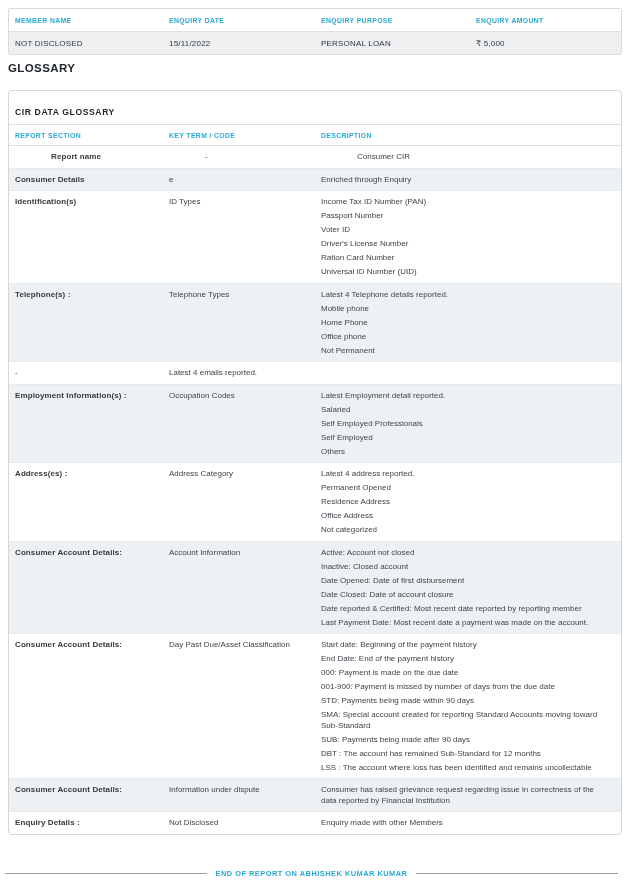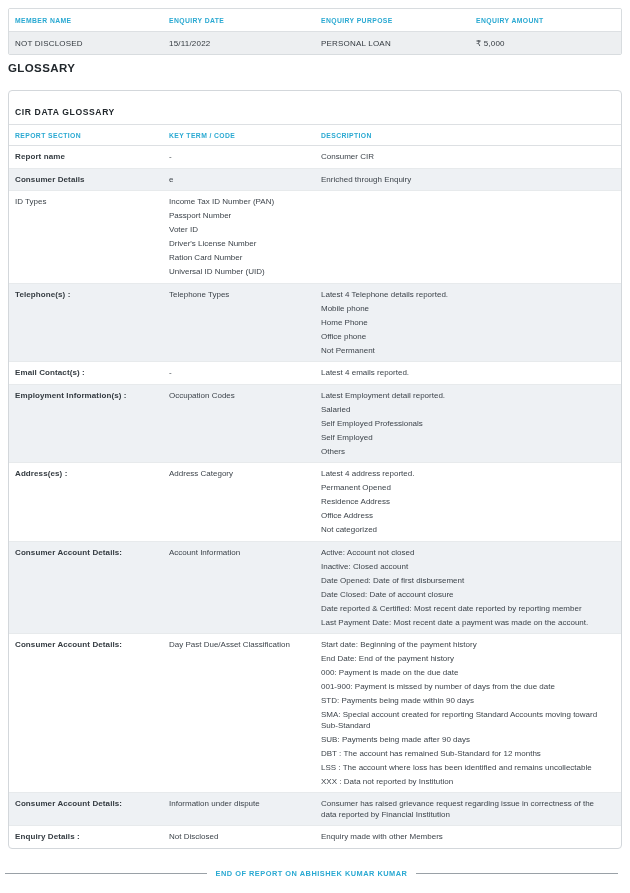--- a/index.html
+++ b/index.html
@@ -80,21 +80,21 @@
     font-weight: bold;
     letter-spacing: 0.4px;
     color: #2aa9d2;
     text-transform: uppercase;
   }
   .glossary-row {
     display: grid;
     grid-template-columns: 154px 152px 1fr;
     border-top: 1px solid #e7eaec;
   }
-  .glossary-row:first-child { border-top: none; }
+  .glossary-row:first-child { border-top: none; margin-left: 36px; }
   .glossary-row:nth-child(even) { background: #eef1f4; }
   .glossary-row .cell {
     padding: 6px 10px 4px 6px;
     font-size: 8px;
     line-height: 10.5px;
   }
   .cell-section {
     font-weight: bold;
     color: #343b41;
     letter-spacing: 0.1px;
@@ -165,20 +165,21 @@
 
   <div class="glossary-row">
     <div class="cell cell-section">Consumer Details</div>
     <div class="cell cell-keyterm">e</div>
     <div class="cell cell-desc">
           <div class="desc-line">Enriched through Enquiry</div>
         </div>
   </div>
 
   <div class="glossary-row">
+    <div class="cell cell-section">Identification(s)</div>
     <div class="cell cell-keyterm">ID Types</div>
     <div class="cell cell-desc">
           <div class="desc-line">Income Tax ID Number (PAN)</div>
           <div class="desc-line">Passport Number</div>
           <div class="desc-line">Voter ID</div>
           <div class="desc-line">Driver's License Number</div>
           <div class="desc-line">Ration Card Number</div>
           <div class="desc-line">Universal ID Number (UID)</div>
         </div>
   </div>
@@ -189,21 +190,20 @@
     <div class="cell cell-desc">
           <div class="desc-line">Latest 4 Telephone details reported.</div>
           <div class="desc-line">Mobile phone</div>
           <div class="desc-line">Home Phone</div>
           <div class="desc-line">Office phone</div>
           <div class="desc-line">Not Permanent</div>
         </div>
   </div>
 
   <div class="glossary-row">
-    <div class="cell cell-section">Email Contact(s) :</div>
     <div class="cell cell-keyterm">-</div>
     <div class="cell cell-desc">
           <div class="desc-line">Latest 4 emails reported.</div>
         </div>
   </div>
 
   <div class="glossary-row">
     <div class="cell cell-section">Employment Information(s) :</div>
     <div class="cell cell-keyterm">Occupation Codes</div>
     <div class="cell cell-desc">
@@ -246,21 +246,20 @@
     <div class="cell cell-desc">
           <div class="desc-line">Start date: Beginning of the payment history</div>
           <div class="desc-line">End Date: End of the payment history</div>
           <div class="desc-line">000: Payment is made on the due date</div>
           <div class="desc-line">001-900: Payment is missed by number of days from the due date</div>
           <div class="desc-line">STD: Payments being made within 90 days</div>
           <div class="desc-line">SMA: Special account created for reporting Standard Accounts moving toward Sub-Standard</div>
           <div class="desc-line">SUB: Payments being made after 90 days</div>
           <div class="desc-line">DBT : The account has remained Sub-Standard for 12 months</div>
           <div class="desc-line">LSS : The account where loss has been identified and remains uncollectable</div>
-          <div class="desc-line">XXX : Data not reported by Institution</div>
         </div>
   </div>
 
   <div class="glossary-row">
     <div class="cell cell-section">Consumer Account Details:</div>
     <div class="cell cell-keyterm">Information under dispute</div>
     <div class="cell cell-desc">
           <div class="desc-line">Consumer has raised grievance request regarding issue in correctness of the data reported by Financial Institution</div>
         </div>
   </div>

